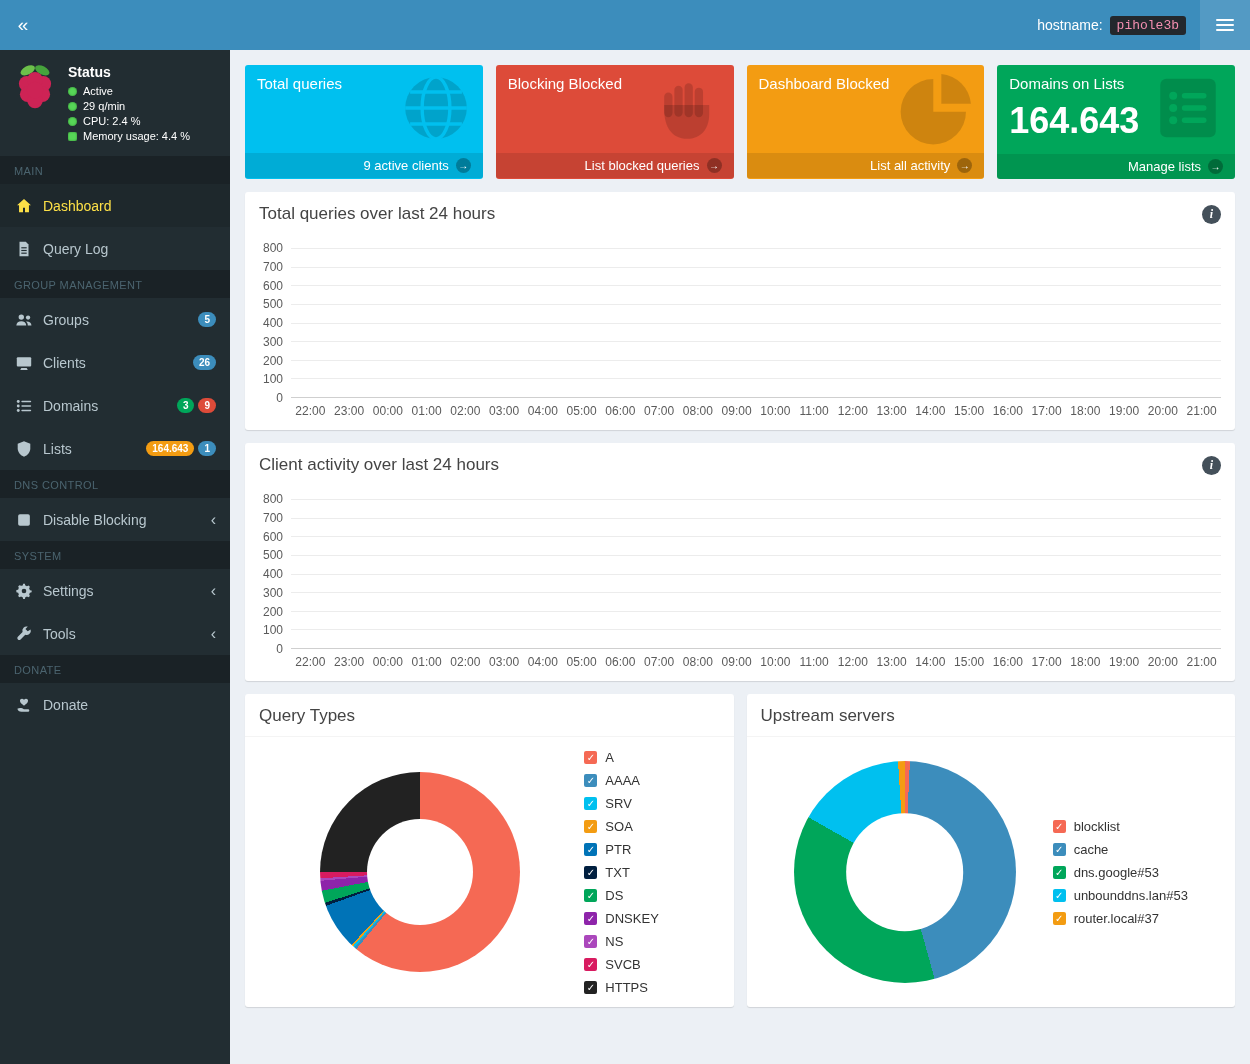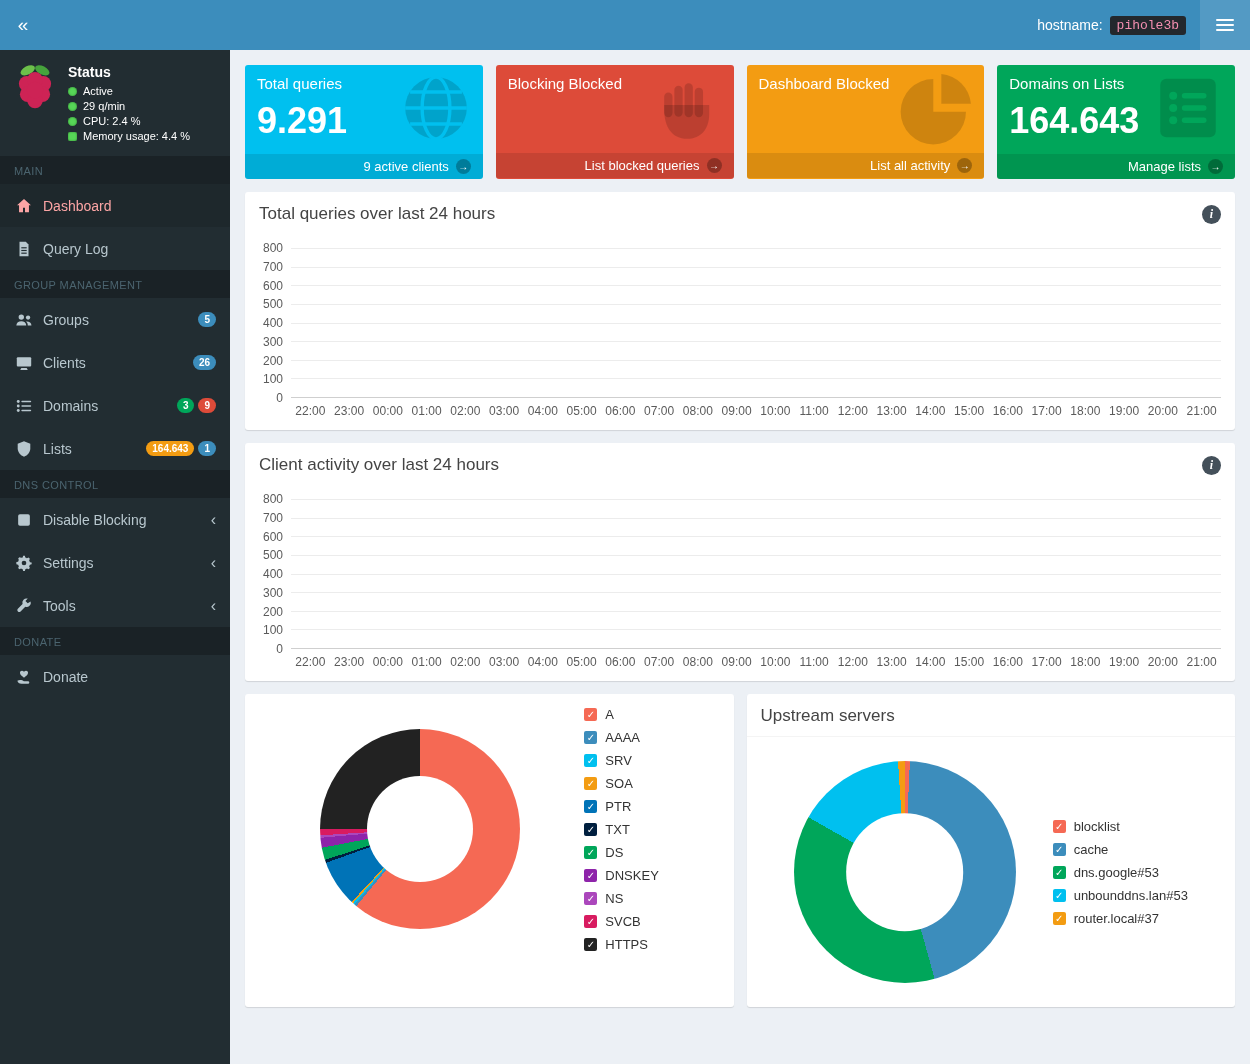--- a/index.html
+++ b/index.html
@@ -27,21 +27,21 @@
   .user-panel { display:flex; gap:10px; padding:12px 10px 14px 12px; }
   .user-panel svg { flex:none; }
   .status-info { color:#fff; font-size:11px; display:flex; flex-direction:column; gap:3px; padding-top:2px; }
   .status-title { font-size:14px; font-weight:bold; margin-bottom:2px; }
   .status-row { display:flex; align-items:center; gap:6px; }
   .dot { width:9px; height:9px; border-radius:50%; background:#57d657; box-shadow:0 0 2px #2e7d32 inset; flex:none; }
   .dot.square { border-radius:2px; }
   .menu { list-style:none; }
   .menu-header { padding:9px 14px 7px; font-size:11px; color:#4b646f; background:#1a2226; letter-spacing:0.4px; }
   .menu-item { display:flex; align-items:center; gap:10px; padding:12px 14px; color:#b8c7ce; cursor:pointer; font-size:14px; }
-  .menu-item.active { background:#1e282c; color:#fca5a5; }
+  .menu-item.active { background:#1e282c; color:#fde047; }
   .menu-item .mi { width:19px; height:19px; flex:none; display:flex; align-items:center; justify-content:center; }
   .menu-item svg { width:18px; height:18px; fill:currentColor; }
   .badges { margin-left:auto; display:flex; gap:4px; }
   .badge { font-size:10px; font-weight:bold; color:#fff; padding:2px 6px; border-radius:8px; }
   .bg-blue { background:#3c8dbc; } .bg-green { background:#00a65a; } .bg-red2 { background:#dd4b39; } .bg-orange { background:#f39c12; }
   .chevron { margin-left:auto; font-size:16px; line-height:1; color:inherit; }
 
   
   .cards { display:grid; grid-template-columns:repeat(4,1fr); gap:13px; }
   .card { border-radius:3px; color:#fff; position:relative; overflow:hidden; }
@@ -236,20 +236,21 @@
       <li class="menu-item">
         <span class="mi">
           <svg viewBox="0 0 20 20">
               <rect x="3.5" y="3.5" width="13" height="13" rx="2"></rect>
             </svg>
         </span>
         <span>Disable Blocking</span>
         <span class="chevron">‹</span>
       </li>
 
+      <li class="menu-header">SYSTEM</li>
 
       <li class="menu-item">
         <span class="mi">
           <svg viewBox="0 0 20 20">
               <path d="M9 2h2l.4 2a6 6 0 0 1 1.8.8l1.9-.8 1.4 1.4-.8 1.9c.4.5.7 1.1.8 1.8l2 .4v2l-2 .4a6 6 0 0 1-.8 1.8l.8 1.9-1.4 1.4-1.9-.8a6 6 0 0 1-1.8.8l-.4 2H9l-.4-2a6 6 0 0 1-1.8-.8l-1.9.8-1.4-1.4.8-1.9a6 6 0 0 1-.8-1.8l-2-.4V9l2-.4c.1-.7.4-1.3.8-1.8l-.8-1.9 1.4-1.4 1.9.8A6 6 0 0 1 8.6 4z"></path>
               <circle cx="10" cy="10" r="2.6" fill="#222d32"></circle>
             </svg>
         </span>
         <span>Settings</span>
         <span class="chevron">‹</span>
@@ -287,21 +288,20 @@
           <svg viewBox="0 0 24 24">
               <circle cx="12" cy="12" r="10" fill="rgba(0,0,0,0.15)"></circle>
               <g stroke="#00c0ef" stroke-width="1.1" fill="none">
                 <ellipse cx="12" cy="12" rx="4.5" ry="10"></ellipse>
                 <path d="M2 12h20M3.6 6.8h16.8M3.6 17.2h16.8"></path>
               </g>
             </svg>
         </div>
         <div class="card-body">
           <div class="card-title">Total queries</div>
-          <div class="card-value">9.291</div>
         </div>
         <div class="card-footer">
           <span>9 active clients</span>
           <span class="circle-arrow">→</span>
         </div>
       </div>
 
       <div class="card card-red">
         <div class="card-icon">
           <svg viewBox="0 0 24 24" fill="rgba(0,0,0,0.15)">
@@ -1437,20 +1437,23 @@
             <span>18:00</span>
             <span>19:00</span>
             <span>20:00</span>
             <span>21:00</span>
           </div>
       </div>
     </div>
 
     <div class="bottom-row">
       <div class="panel bordered">
+        <div class="panel-header">
+          <span class="panel-title">Query Types</span>
+        </div>
         <div class="panel-body">
           <div class="donut small" style="background: conic-gradient(rgb(245, 105, 84) 0%, rgb(245, 105, 84) 61%, rgb(60, 141, 188) 61%, rgb(60, 141, 188) 61.4%, rgb(0, 192, 239) 61.4%, rgb(0, 192, 239) 61.7%, rgb(243, 156, 18) 61.7%, rgb(243, 156, 18) 62%, rgb(0, 115, 183) 62%, rgb(0, 115, 183) 69.5%, rgb(0, 31, 63) 69.5%, rgb(0, 31, 63) 70%, rgb(0, 166, 90) 70%, rgb(0, 166, 90) 72%, rgb(142, 36, 170) 72%, rgb(142, 36, 170) 73.6%, rgb(171, 71, 188) 73.6%, rgb(171, 71, 188) 74%, rgb(216, 27, 96) 74%, rgb(216, 27, 96) 75%, rgb(34, 34, 34) 75%, rgb(34, 34, 34) 100%);">
               <div class="hole"></div>
             </div>
           <div class="legend">
               <div class="legend-item">
                 <span class="legend-check" style="background: rgb(245, 105, 84);">✓</span>
                 <span>A</span>
               </div>
               <div class="legend-item">

